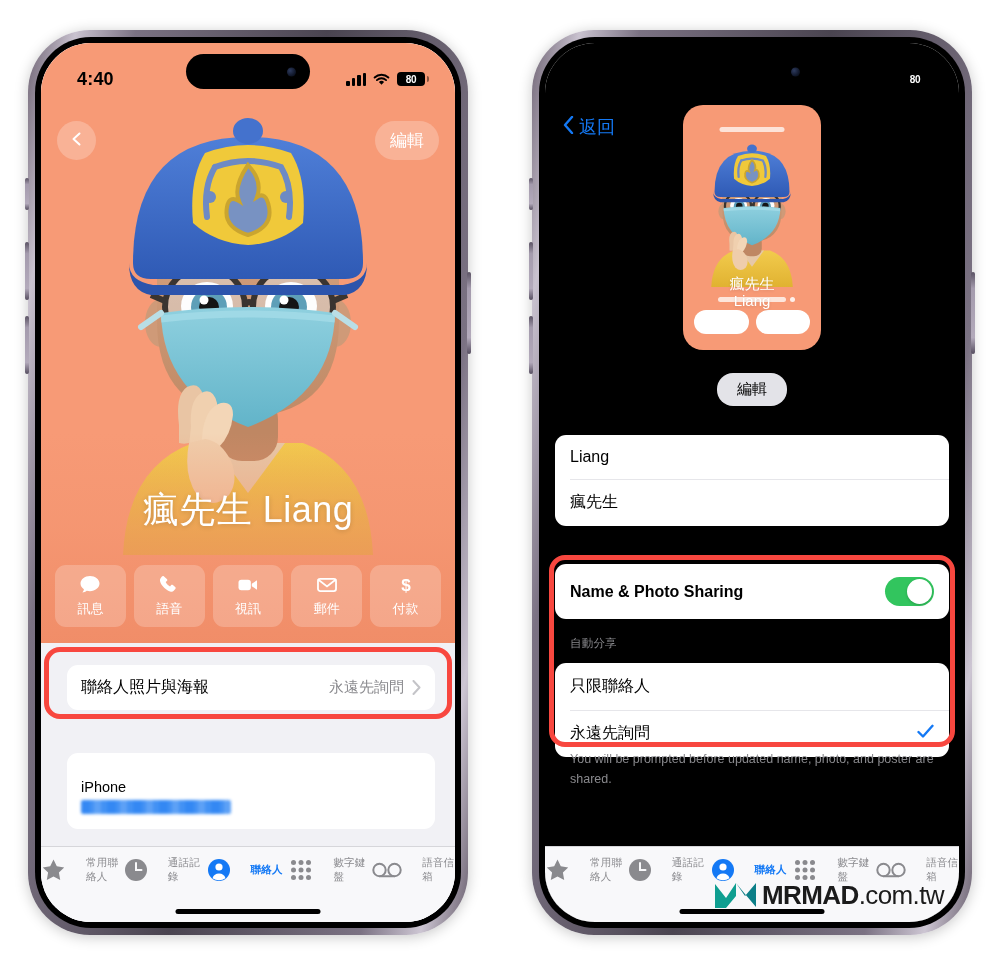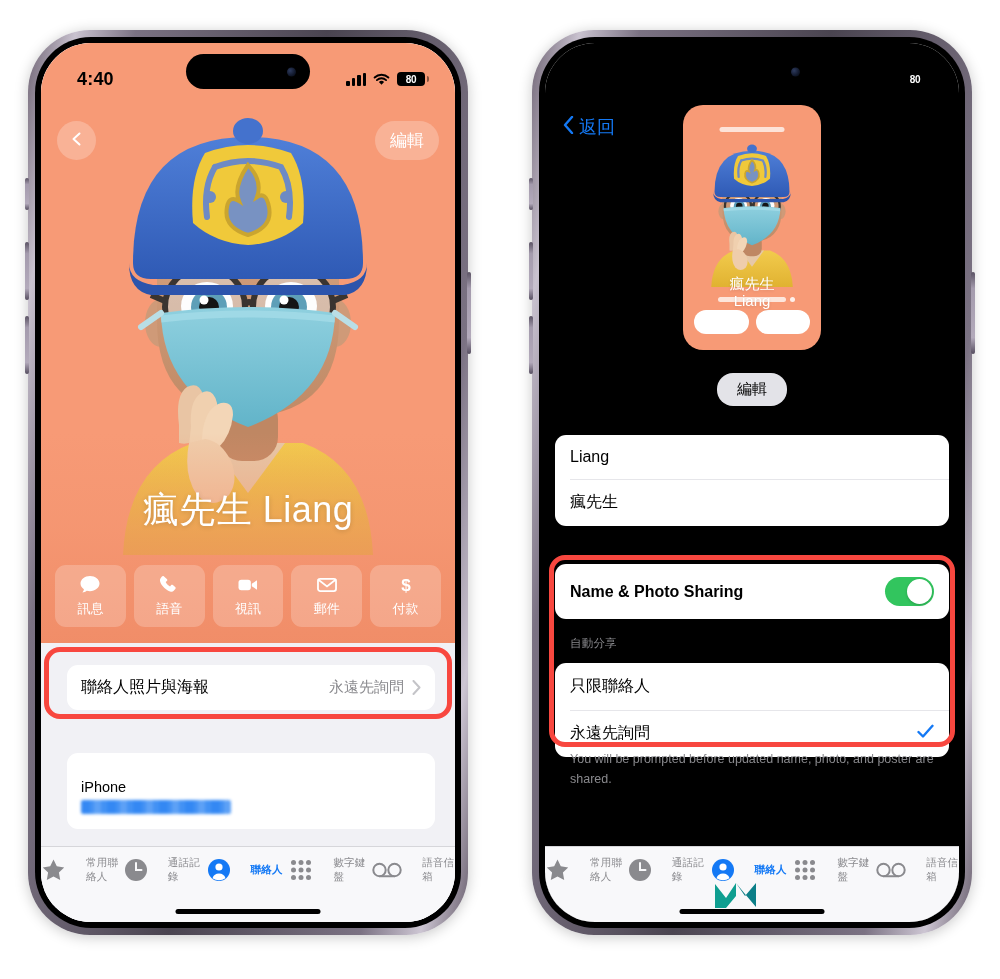--- a/index.html
+++ b/index.html
@@ -746,15 +746,16 @@
     </div>
   </div>
 
   <div class="watermark" style="left:712px; top:878px;">
     <span class="wm-logo">
       <svg viewBox="0 0 47 34">
           <path d="M3 30 L3 6 L14 20 L24 5 L24 18 L14 30 Z" fill="#0f9e90"></path>
           <path d="M24 5 L33 18 L44 5 L44 29 L33 16 Z" fill="#0c7f88"></path>
         </svg>
     </span>
+    <span class="wm-text"><span>MRMAD</span><span class="lite">.com.tw</span></span>
   </div>
 
 </div>
 
 </body></html>

